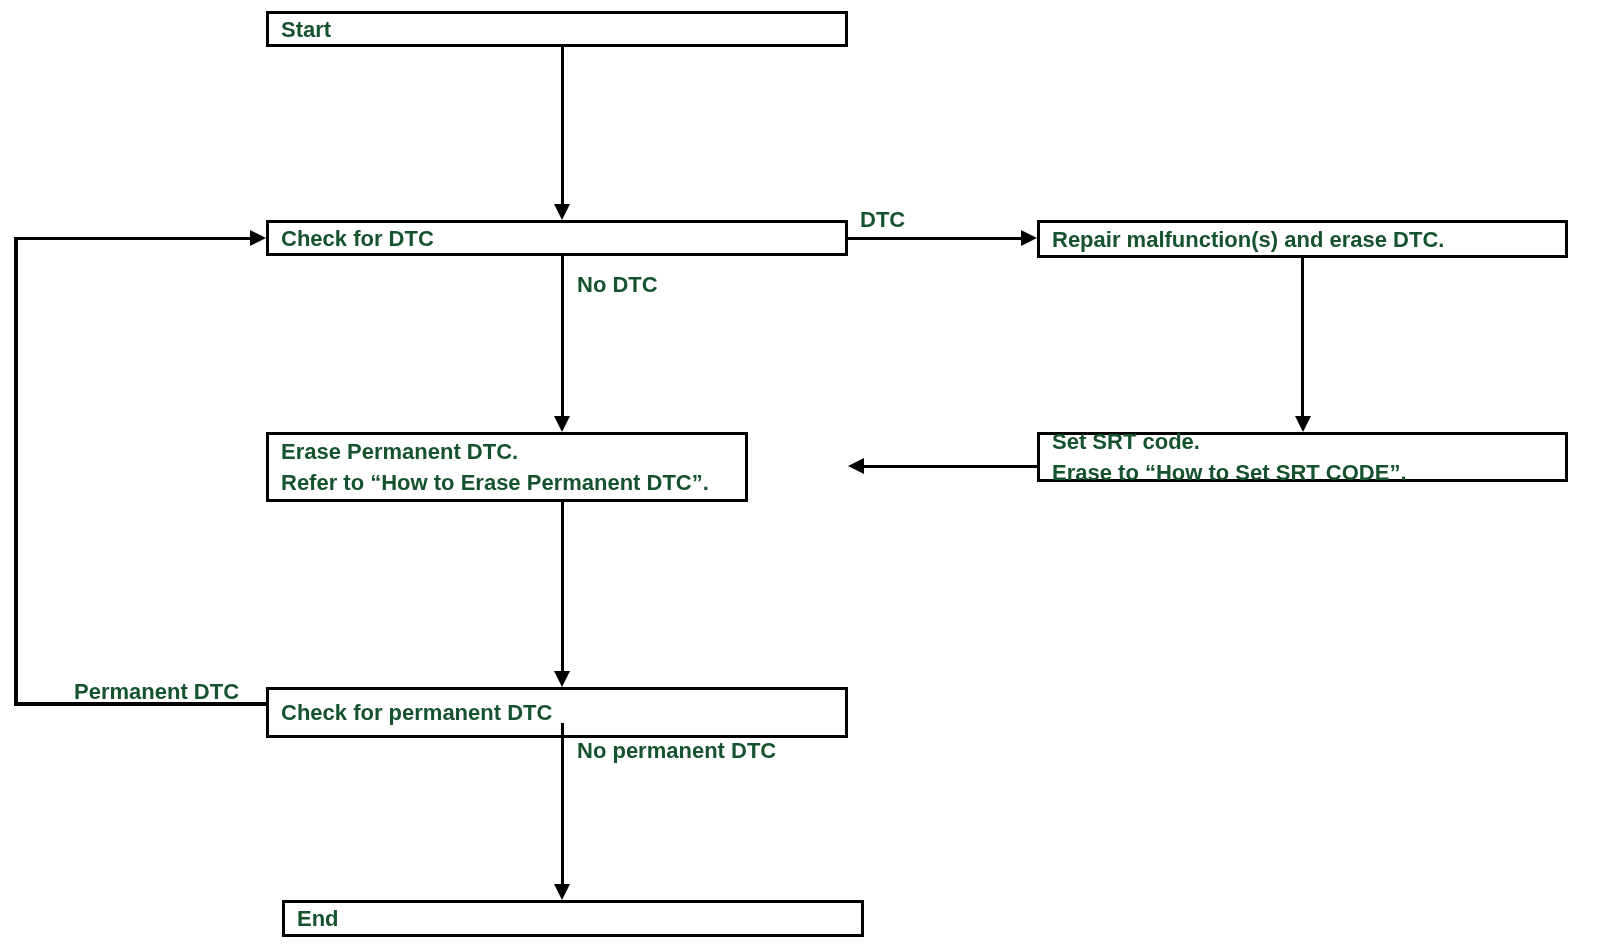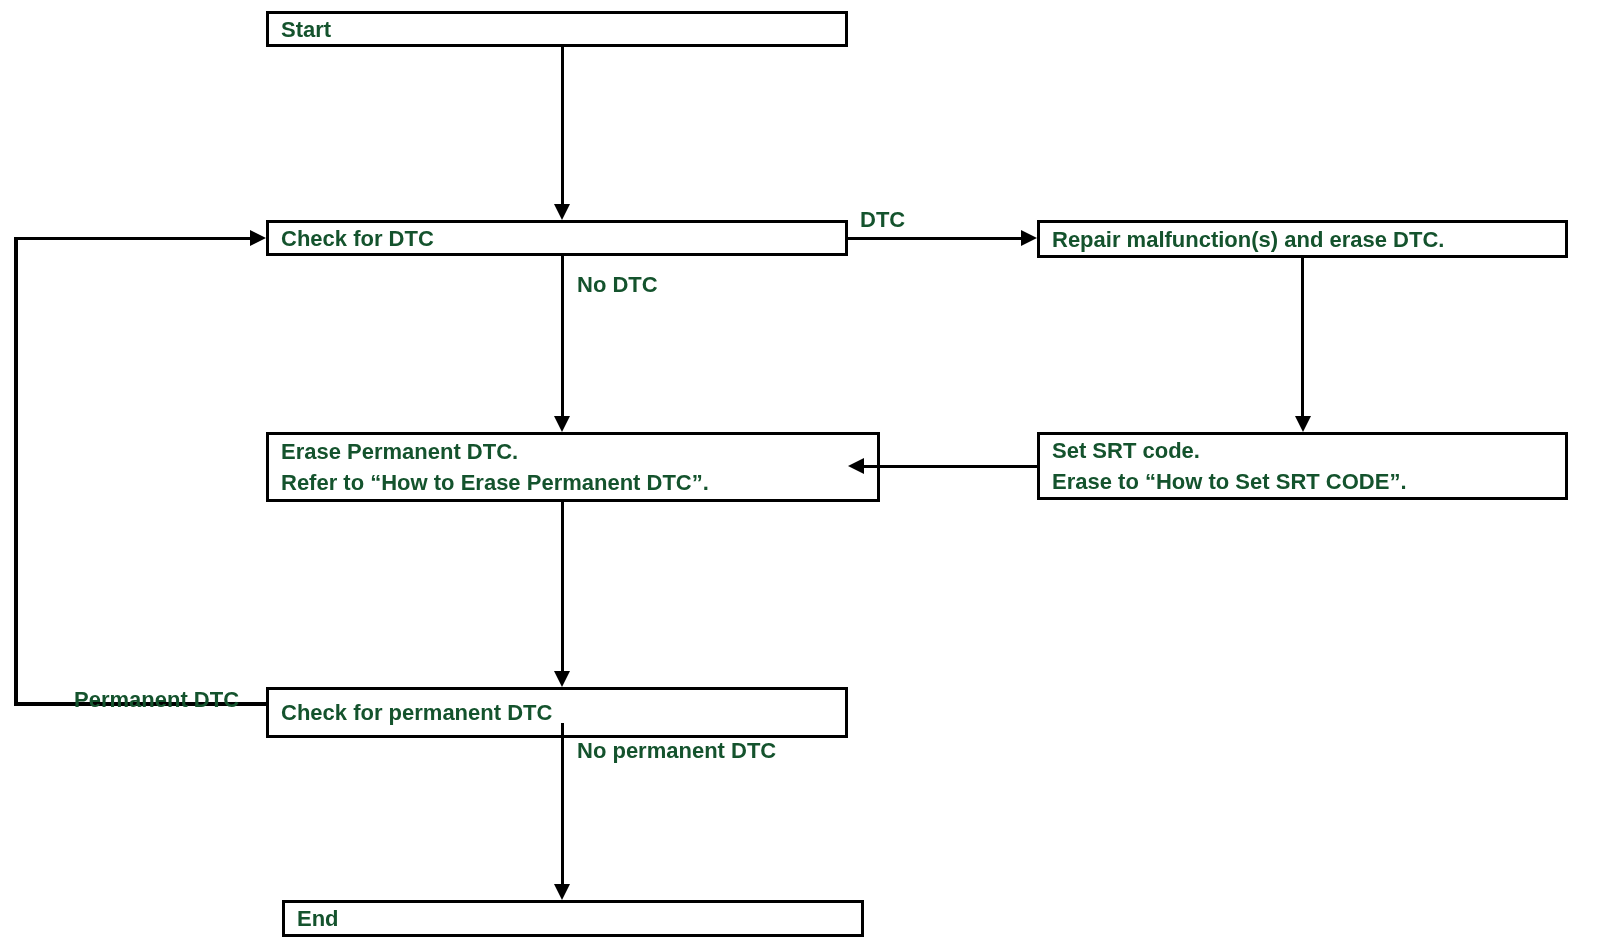--- a/index.html
+++ b/index.html
@@ -66,26 +66,26 @@
   </div>
 
   <div class="node" style="left:266px; top:220px; width:582px; height:36px;">
     <span>Check for DTC</span>
   </div>
 
   <div class="node" style="left:1037px; top:220px; width:531px; height:38px;">
     <span>Repair malfunction(s) and erase DTC.</span>
   </div>
 
-  <div class="node" style="left:266px; top:432px; width:614px; height:70px;">
+  <div class="node" style="left:266px; top:432px; width:482px; height:70px;">
     <span>Erase Permanent DTC.</span>
     <span>Refer to “How to Erase Permanent DTC”.</span>
   </div>
 
-  <div class="node" style="left:1037px; top:432px; width:531px; height:68px;">
+  <div class="node" style="left:1037px; top:432px; width:531px; height:50px;">
     <span>Set SRT code.</span>
     <span>Erase to “How to Set SRT CODE”.</span>
   </div>
 
   <div class="node" style="left:266px; top:687px; width:582px; height:51px;">
     <span>Check for permanent DTC</span>
   </div>
 
   <div class="node" style="left:282px; top:900px; width:582px; height:37px;">
     <span>End</span>
@@ -112,16 +112,16 @@
   <div class="line" style="left:14px; top:702px; width:252px; height:4px;"></div>
   <div class="line" style="left:14px; top:237px; width:4px; height:469px;"></div>
   <div class="line" style="left:14px; top:237px; width:236px; height:3px;"></div>
   <div class="arrow right" style="left:250px; top:230px;"></div>
 
   <div class="line" style="left:561px; top:723px; width:3px; height:161px;"></div>
   <div class="arrow down" style="left:554px; top:884px;"></div>
 
   <div class="edge-label" style="left:860px; top:207px;">DTC</div>
   <div class="edge-label" style="left:577px; top:272px;">No DTC</div>
-  <div class="edge-label" style="left:74px; top:679px;margin-top:8px;">Permanent DTC</div>
+  <div class="edge-label" style="left:74px; top:679px;">Permanent DTC</div>
   <div class="edge-label" style="left:577px; top:738px;">No permanent DTC</div>
 
 </div>
 
 </body></html>

